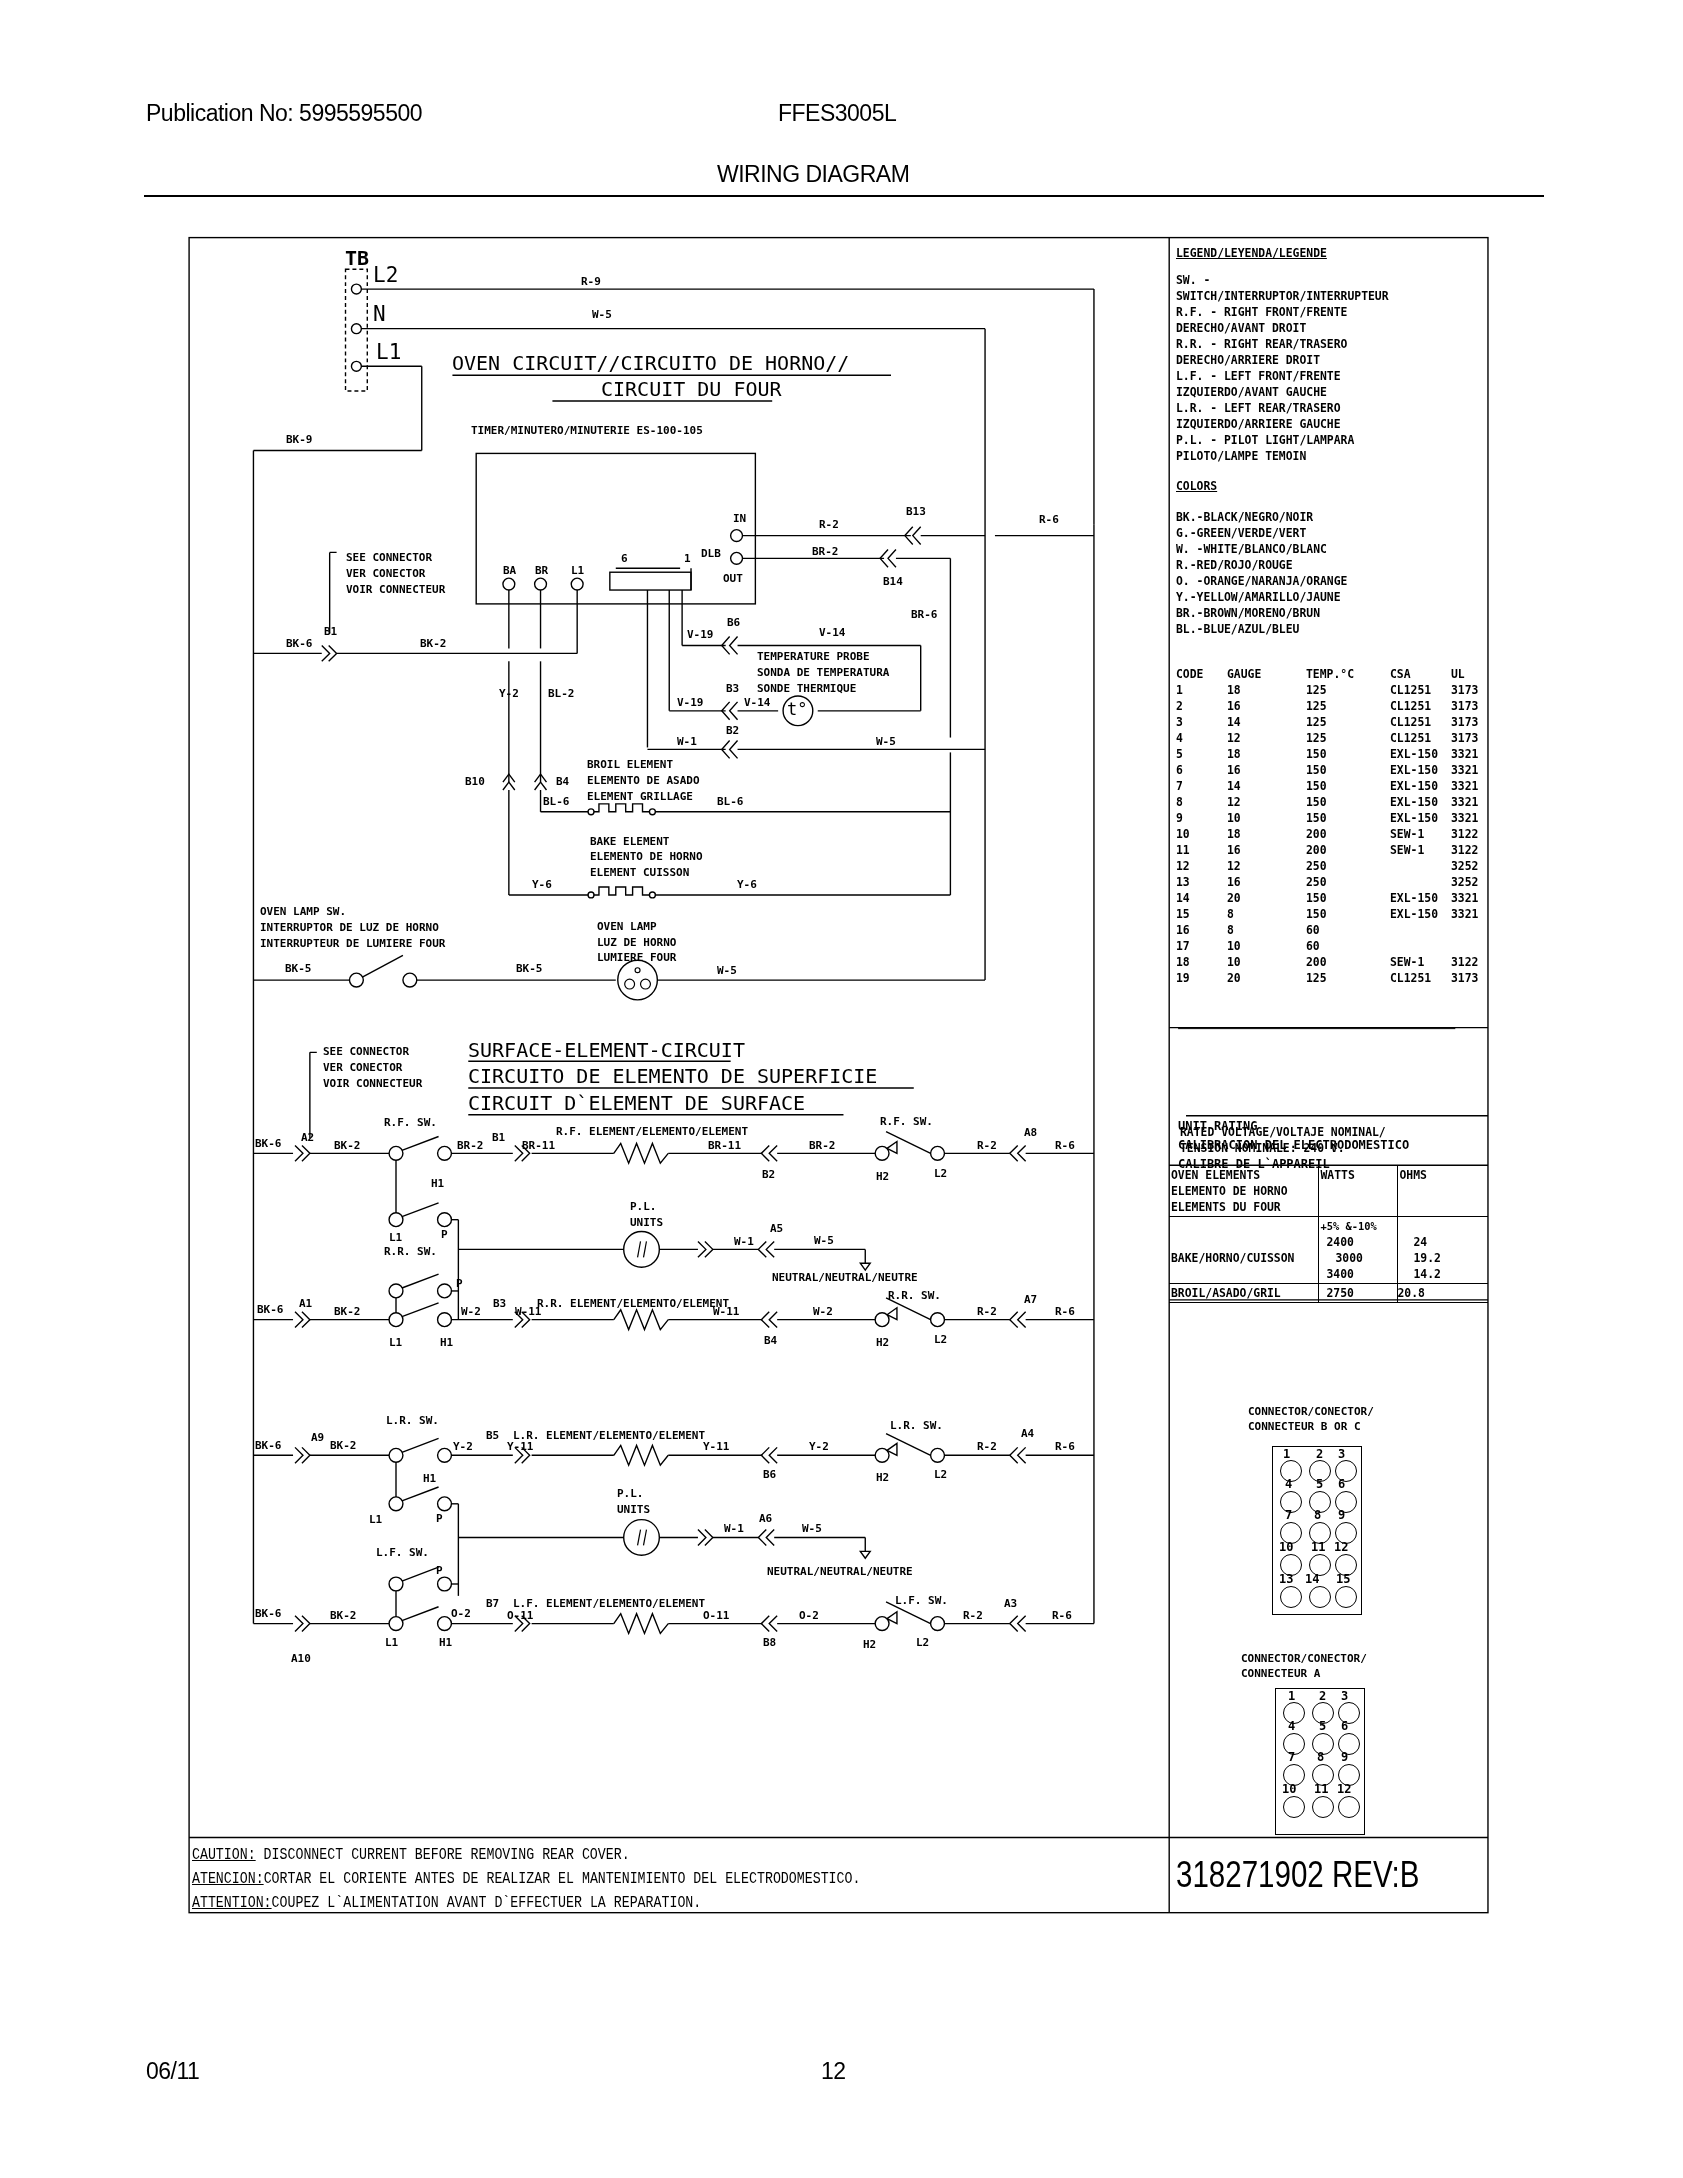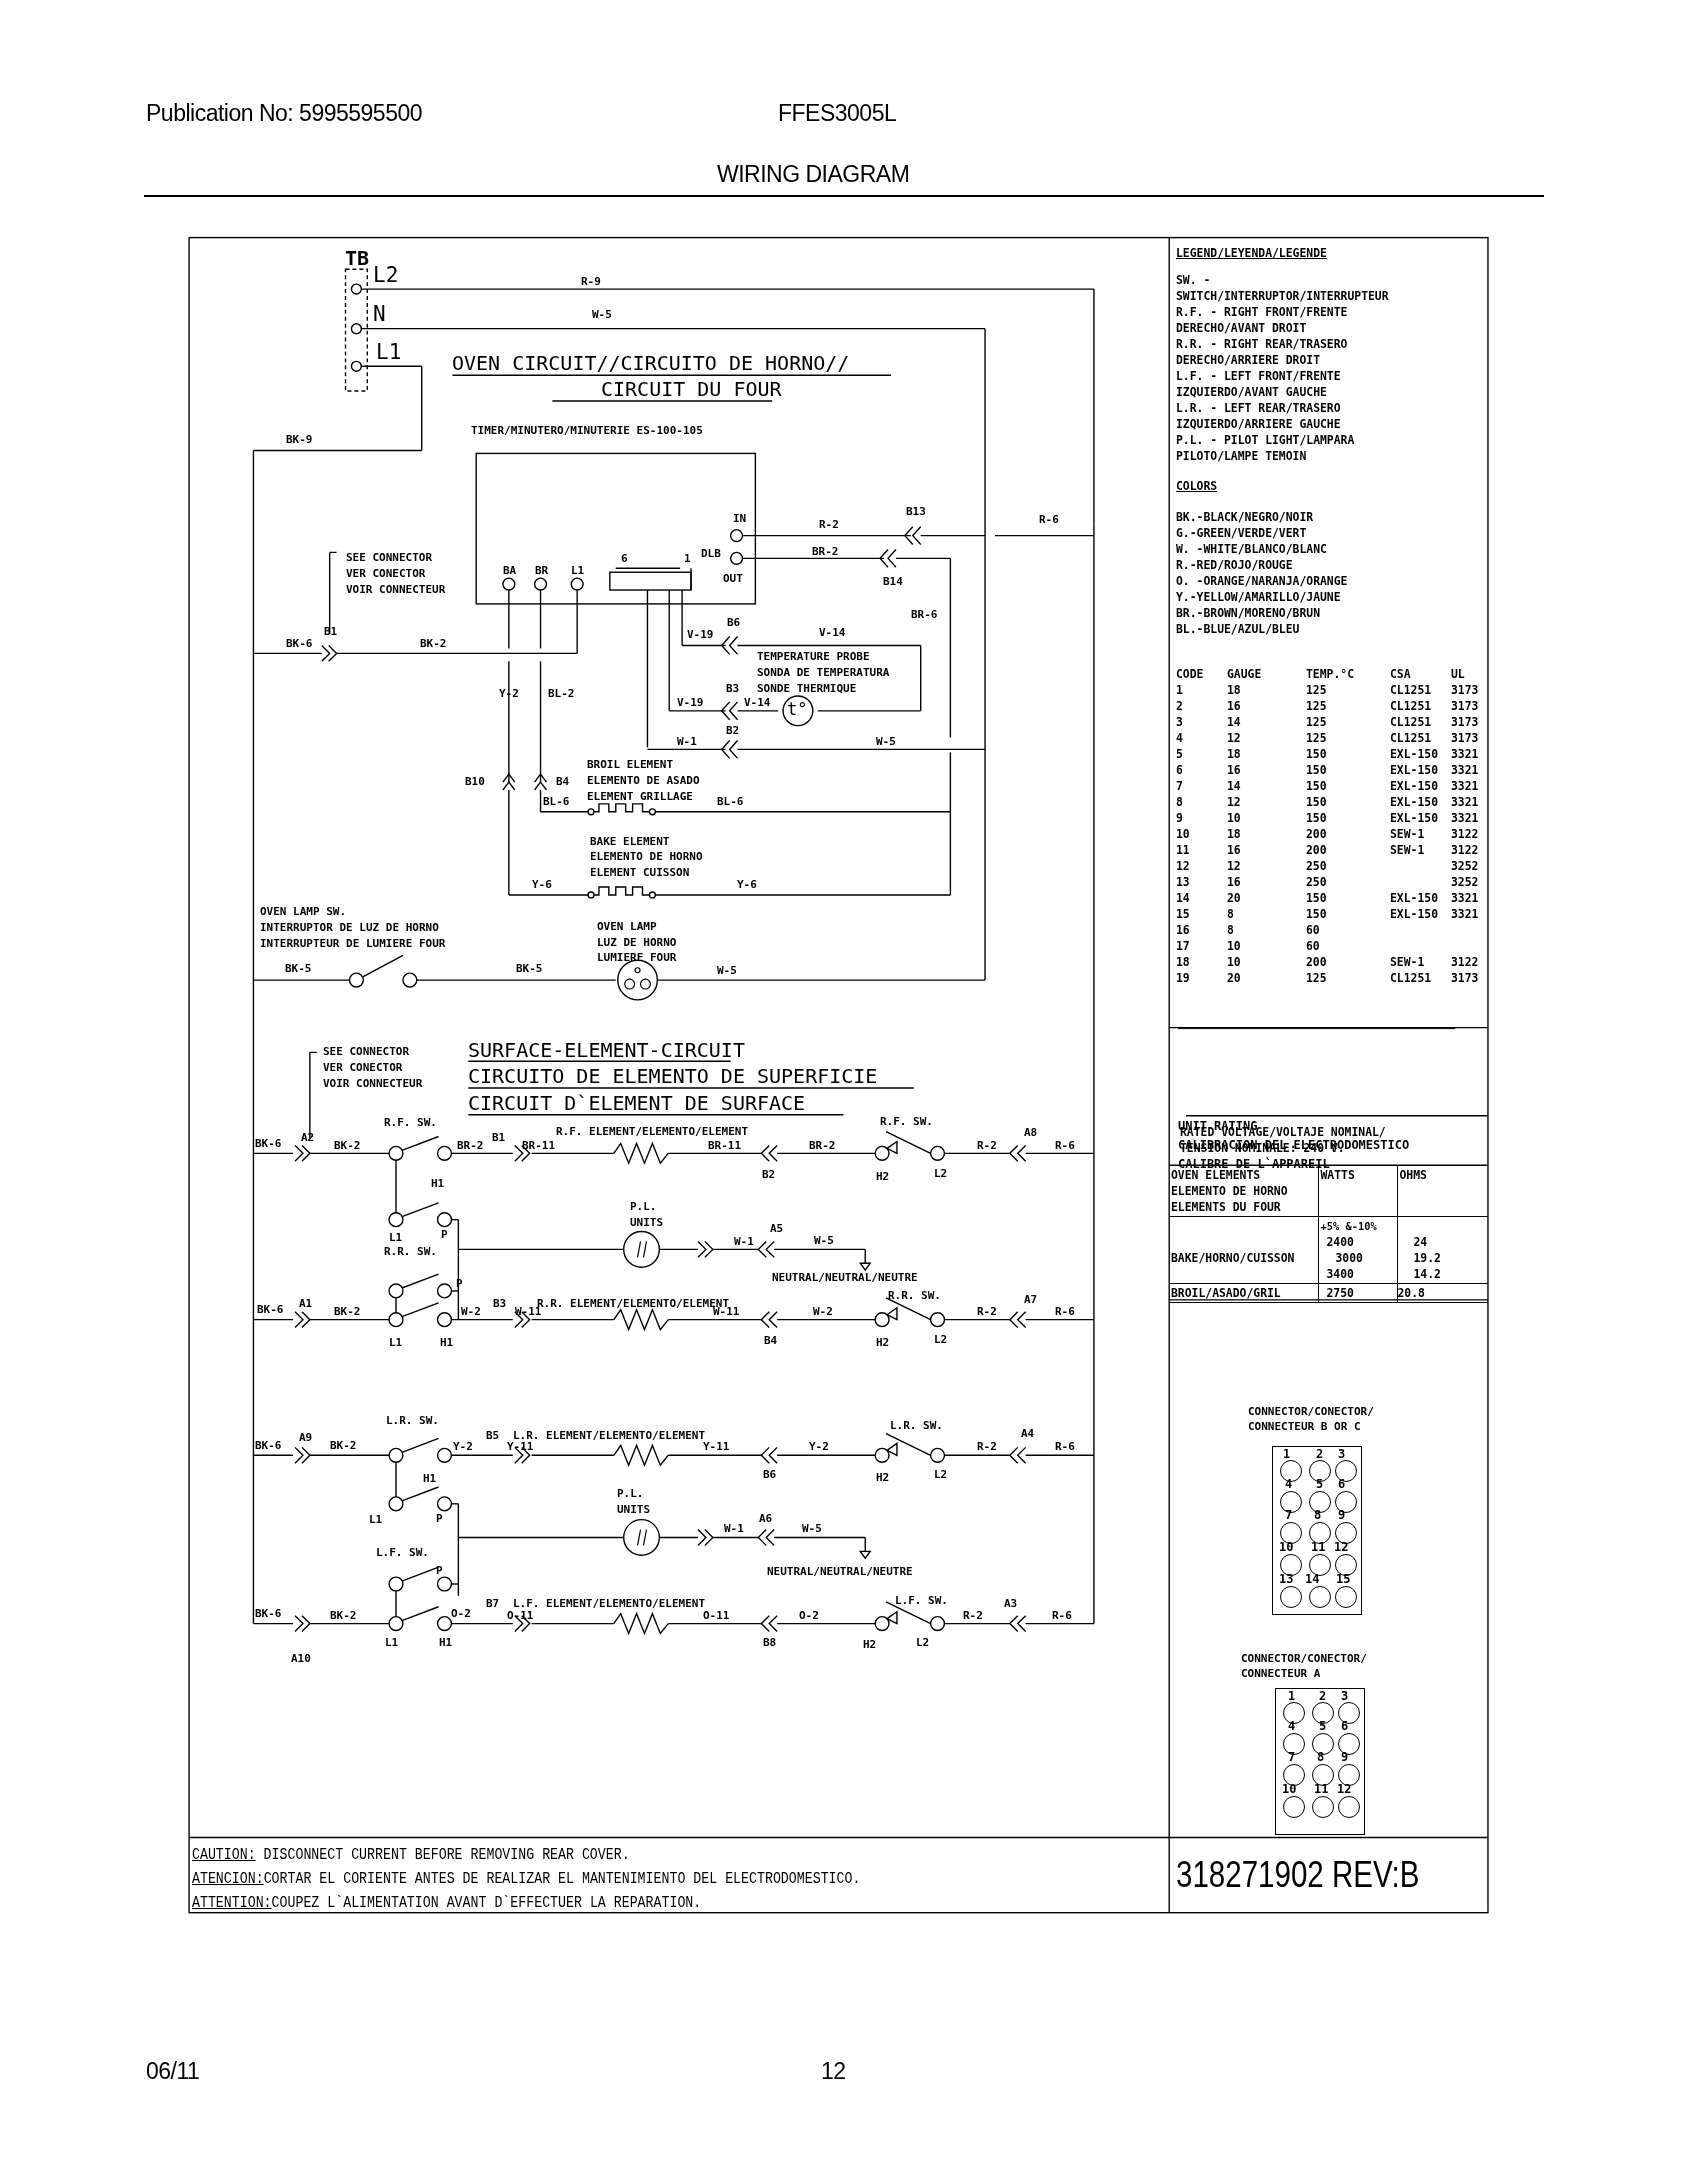--- a/index.html
+++ b/index.html
@@ -417,21 +417,21 @@
 <div class="abs lbl" style="left:888px;top:1289px;">R.R. SW.</div>
 <div class="abs lbl" style="left:876px;top:1336px;">H2</div>
 <div class="abs lbl" style="left:934px;top:1333px;">L2</div>
 <div class="abs lbl" style="left:977px;top:1305px;">R-2</div>
 <div class="abs lbl" style="left:1024px;top:1293px;">A7</div>
 <div class="abs lbl" style="left:1055px;top:1305px;">R-6</div>
 <div class="abs lbl" style="left:389px;top:1336px;">L1</div>
 <div class="abs lbl" style="left:440px;top:1336px;">H1</div>
 
 <div class="abs lbl" style="left:255px;top:1439px;">BK-6</div>
-<div class="abs lbl" style="left:299px;top:1431px;text-align:right;">A9</div>
+<div class="abs lbl" style="left:311px;top:1431px;text-align:right;">A9</div>
 <div class="abs lbl" style="left:330px;top:1439px;">BK-2</div>
 <div class="abs lbl" style="left:386px;top:1414px;">L.R. SW.</div>
 <div class="abs lbl" style="left:453px;top:1440px;">Y-2</div>
 <div class="abs lbl" style="left:486px;top:1429px;">B5</div>
 <div class="abs lbl" style="left:507px;top:1440px;">Y-11</div>
 <div class="abs lbl" style="left:513px;top:1429px;">L.R. ELEMENT/ELEMENTO/ELEMENT</div>
 <div class="abs lbl" style="left:703px;top:1440px;">Y-11</div>
 <div class="abs lbl" style="left:763px;top:1468px;">B6</div>
 <div class="abs lbl" style="left:809px;top:1440px;">Y-2</div>
 <div class="abs lbl" style="left:890px;top:1419px;">L.R. SW.</div>

